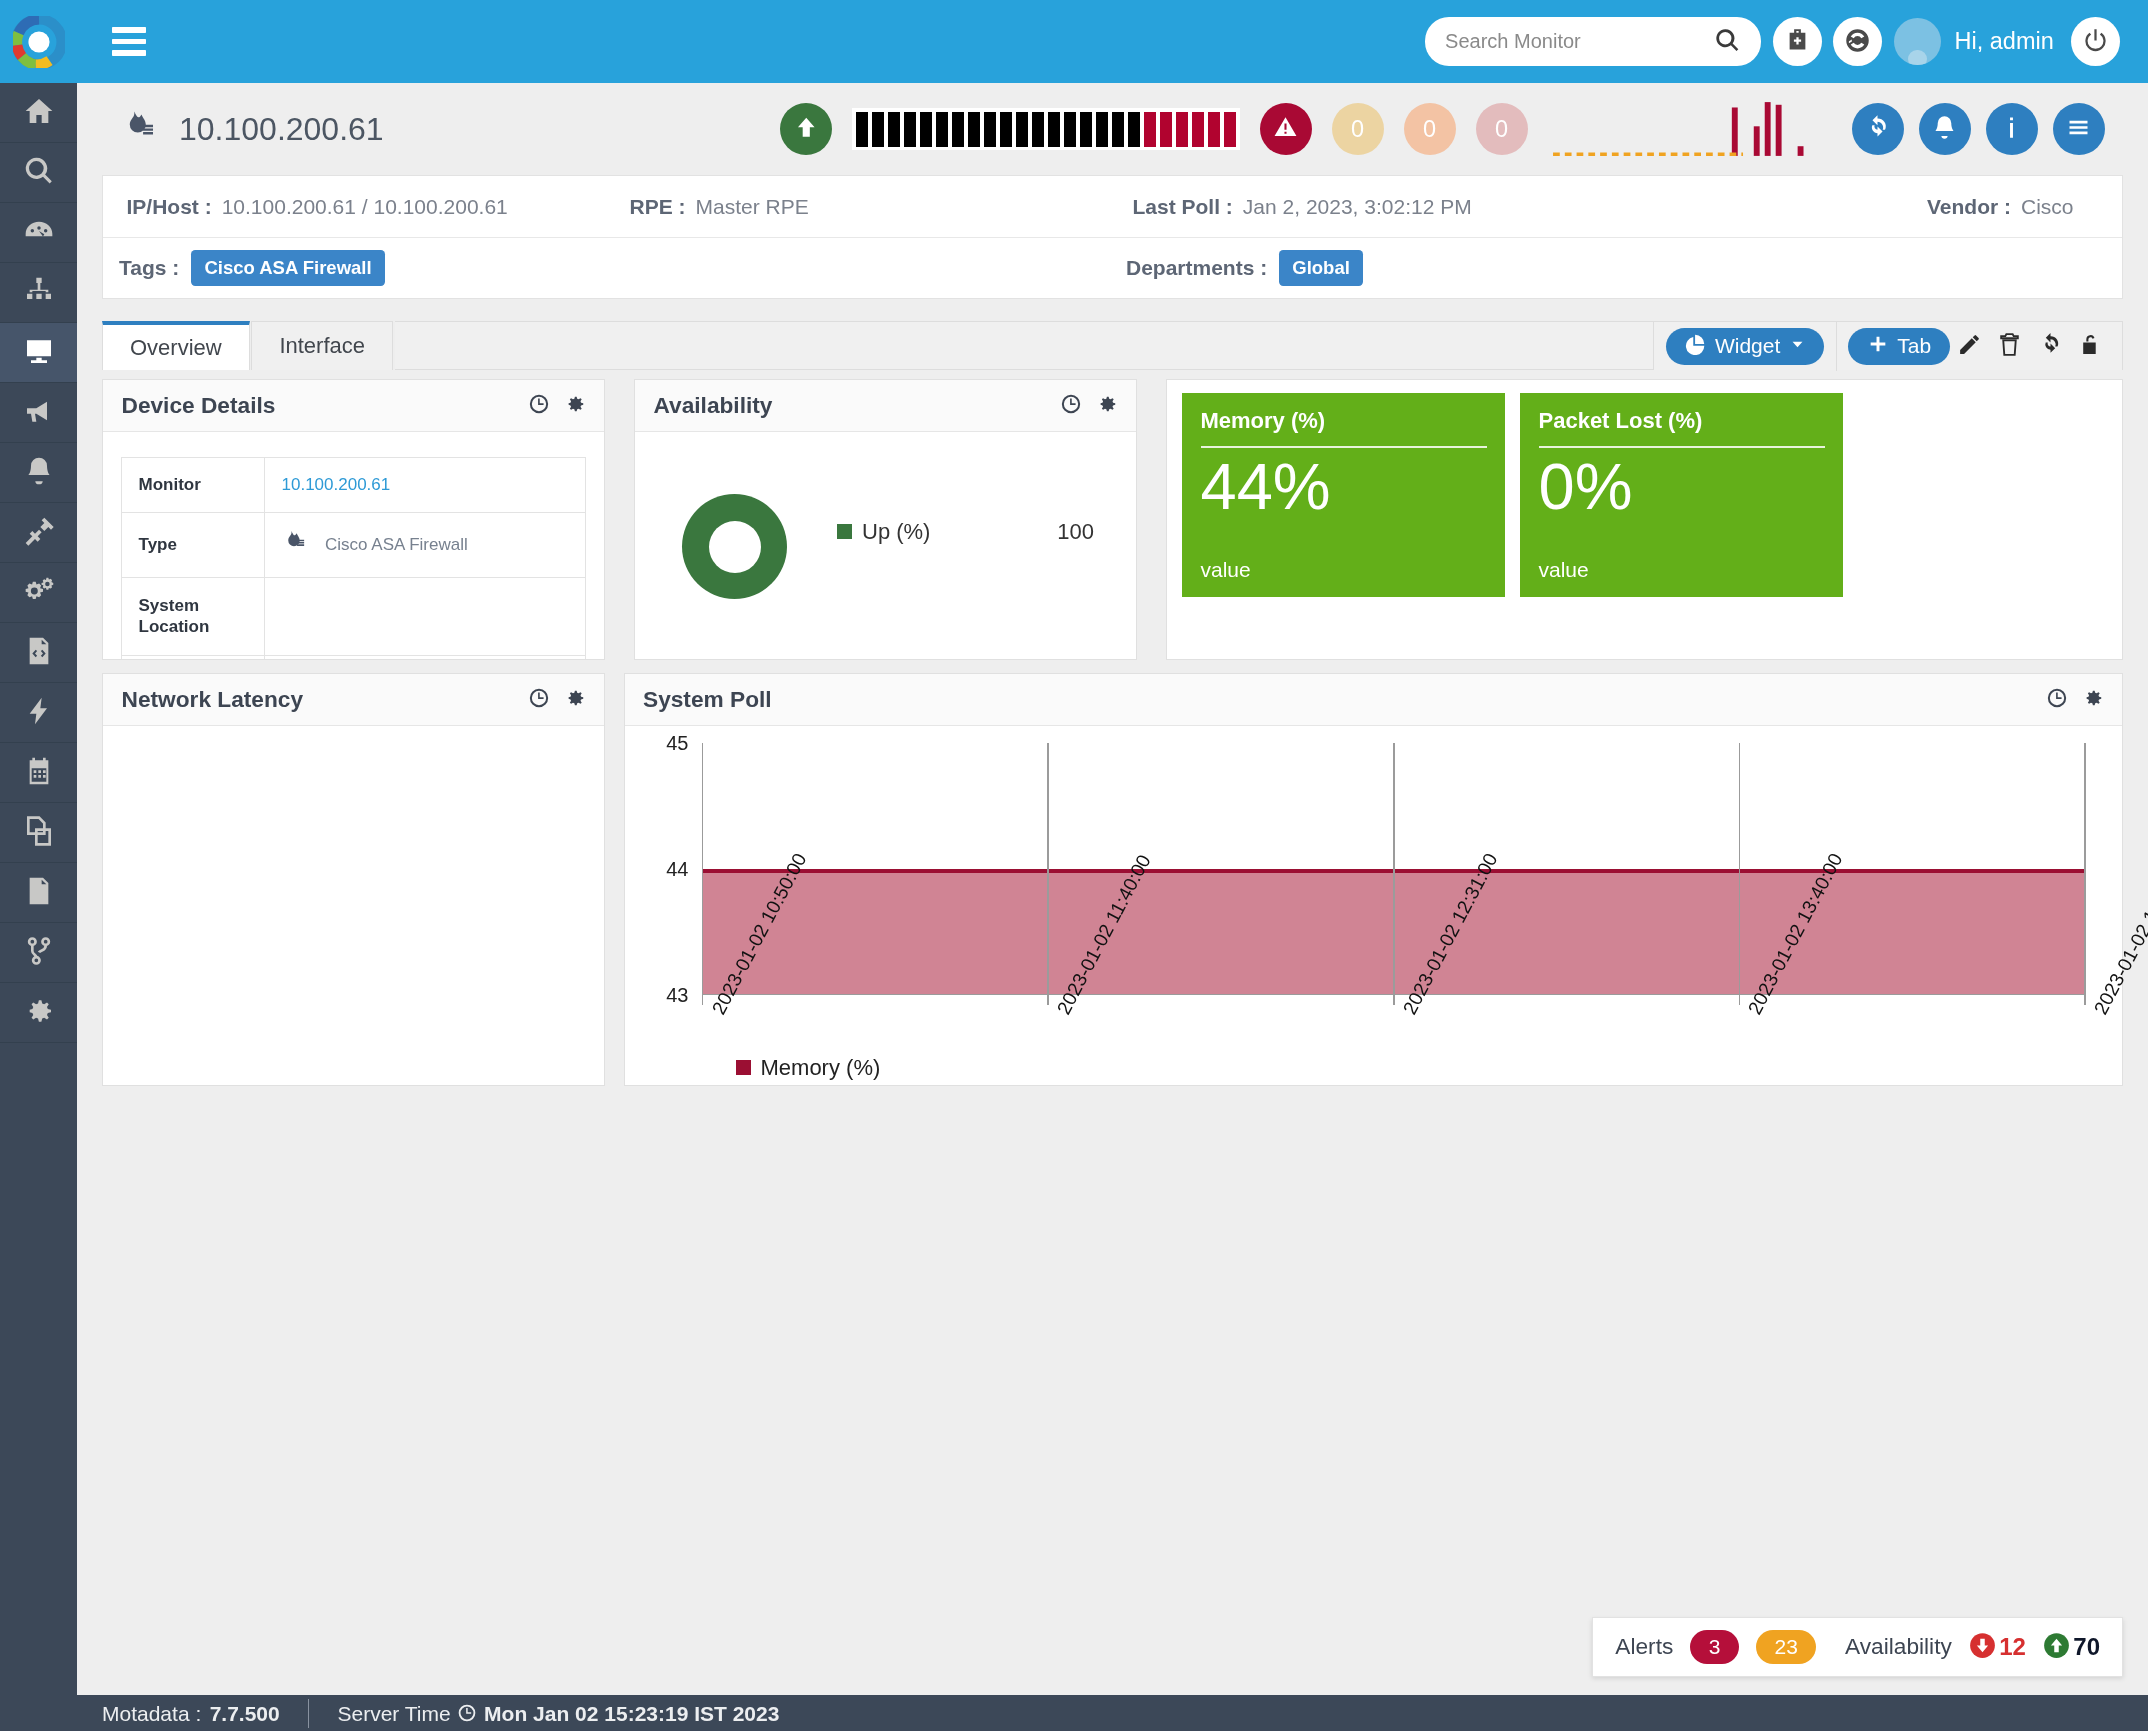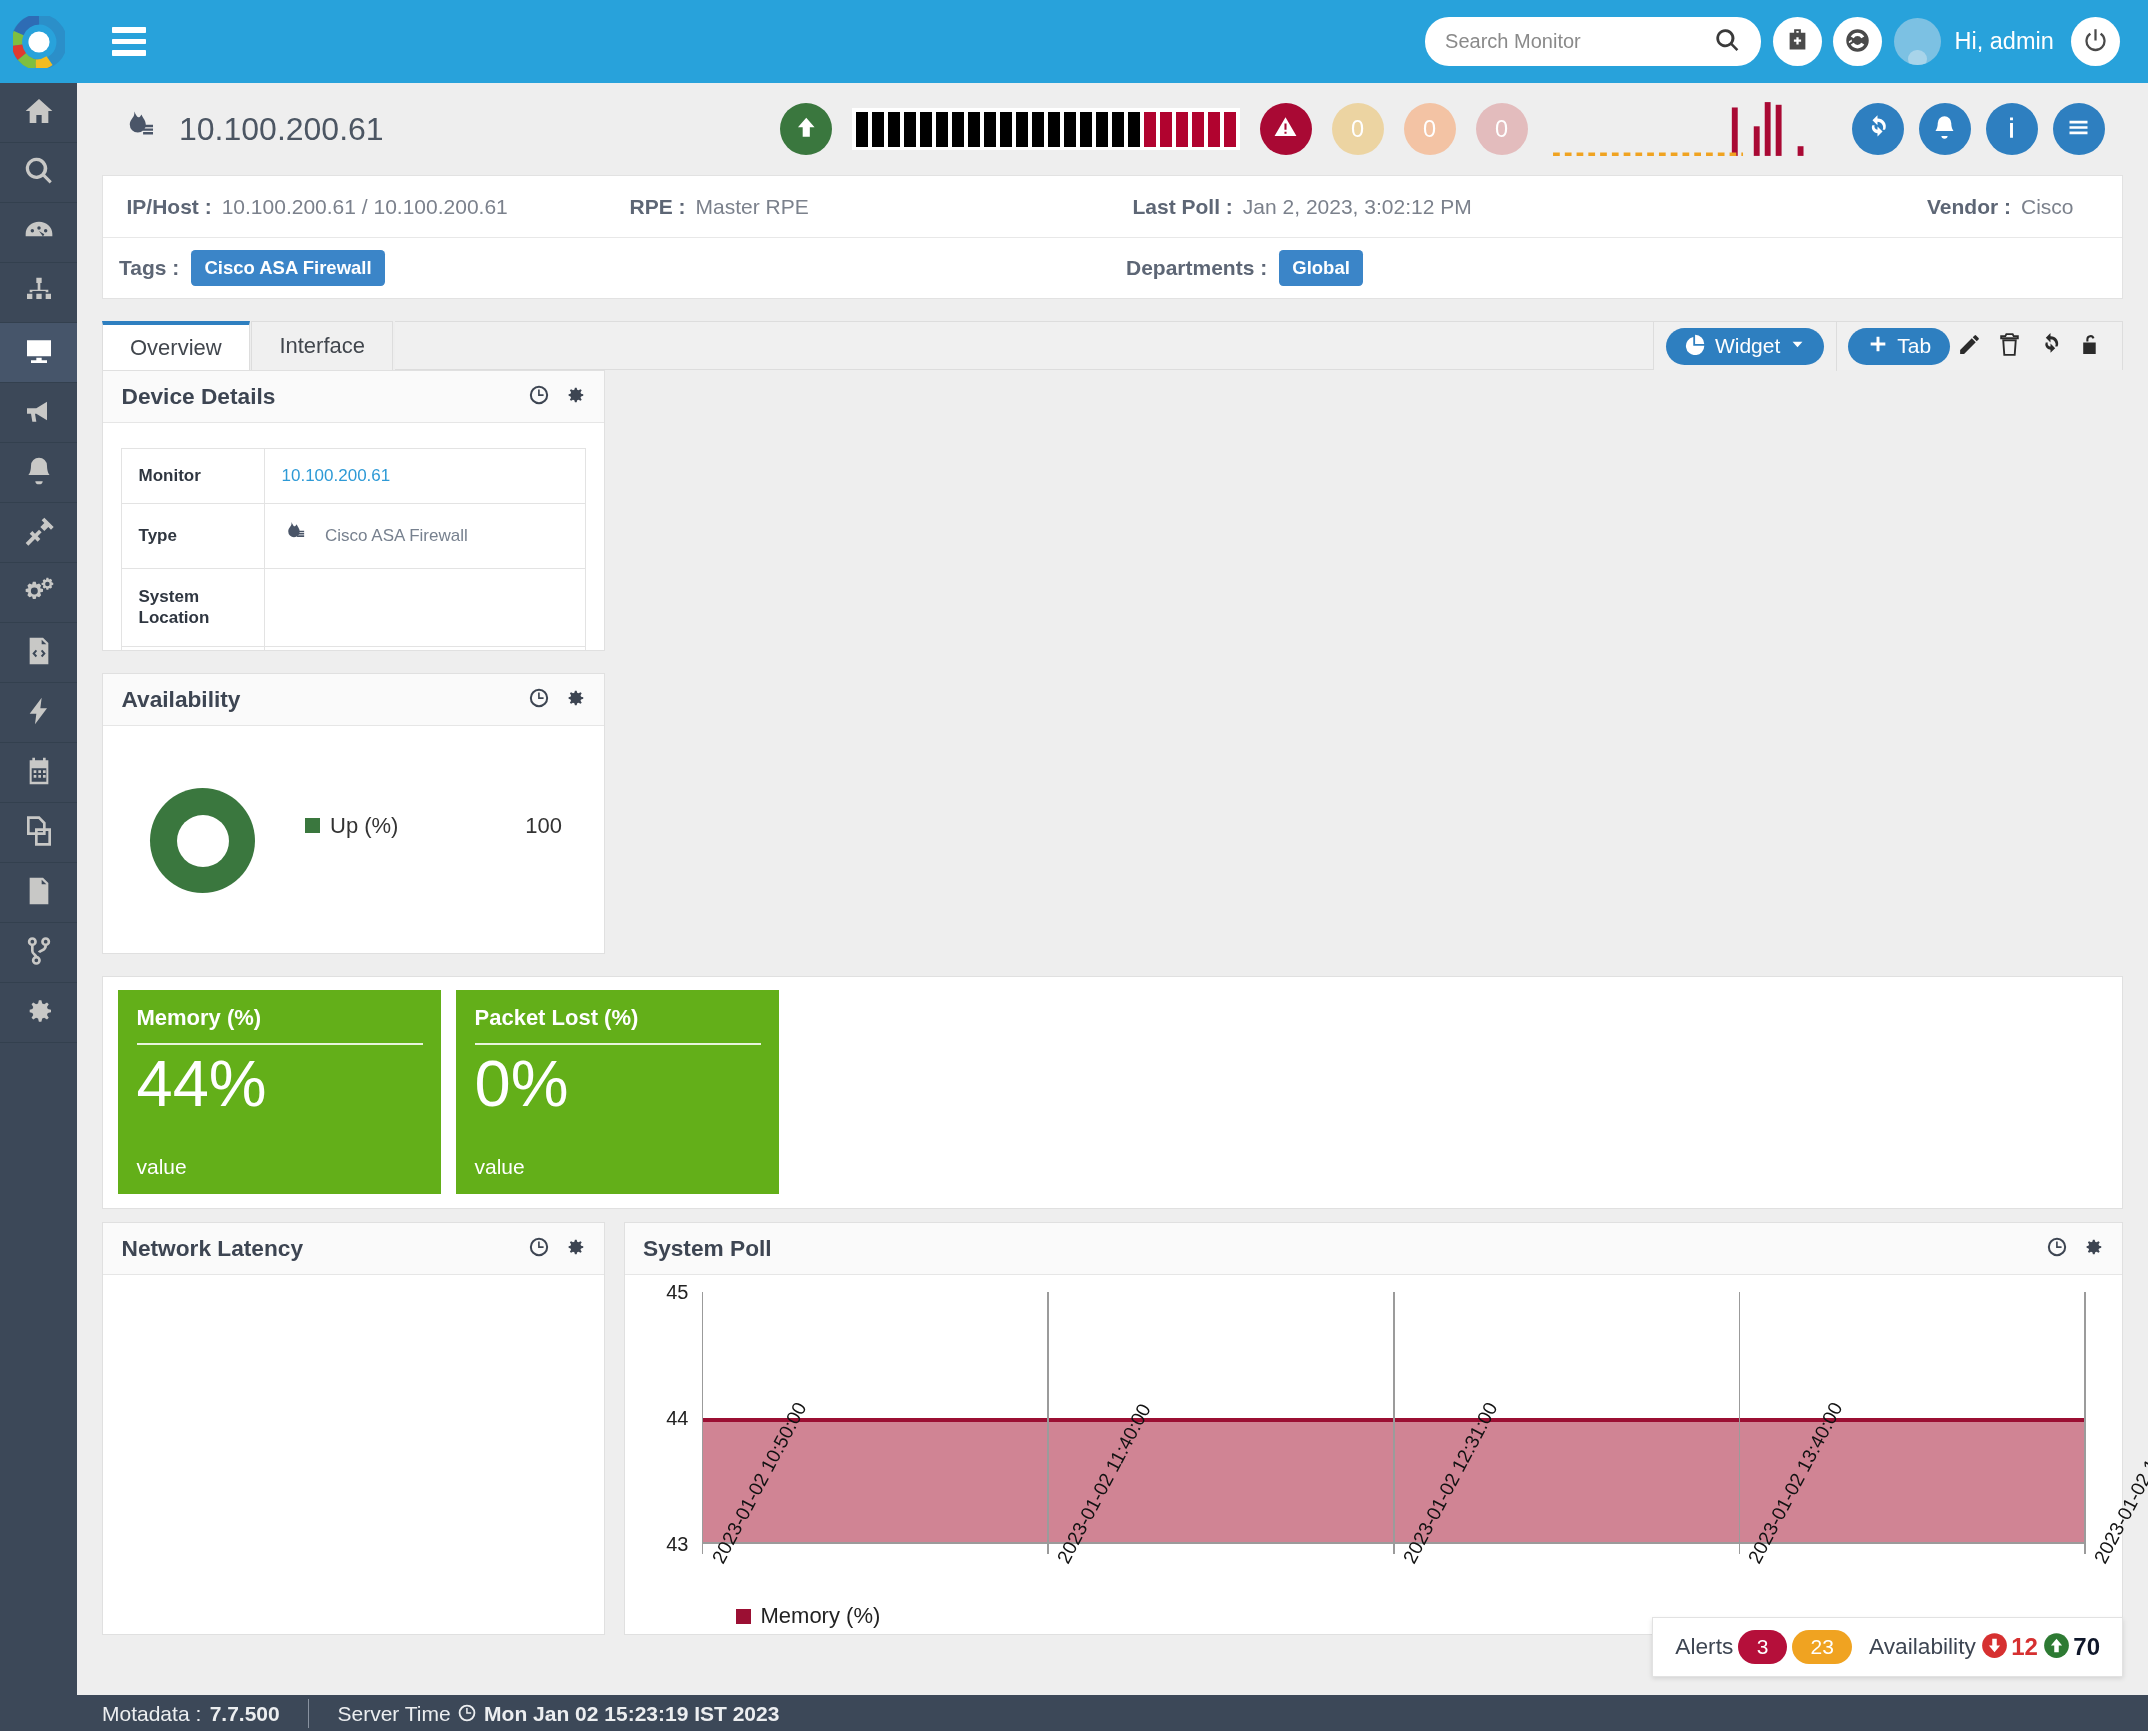--- a/index.html
+++ b/index.html
@@ -127,21 +127,21 @@
   
   .widget { background:#fff; border:0.8px solid #e0e0e0; }
   .w-head {
     height:52px; background:#fafafa; border-bottom:0.8px solid #e6e6e6;
     display:flex; align-items:center; padding:0 18.5px;
   }
   .w-title { font-size:22.7px; font-weight:bold; color:#3d4552; }
   .w-ctrl { margin-left:auto; display:flex; align-items:center; gap:13.4px; color:#3d4552; }
   .w-ctrl svg { width:22px; height:22px; fill:currentColor; }
 
-  #row1 { display:flex; gap:22px; margin-top:0;flex-direction:column; }
+  #row1 { display:flex; gap:29px; margin-top:9px; }
   #w-device { width:503px; height:281px; overflow:hidden; }
   #w-avail { width:503px; height:281px; }
   #w-metrics { flex:1; height:281px; }
 
   #dev-table { width:93%; margin:25px auto 0; border-collapse:collapse; }
   #dev-table td { border:0.8px solid #e3e3e3; padding:17px 17px; font-size:17px; }
   #dev-table td.k { font-weight:bold; color:#2f3640; width:143px; }
   #dev-table td.v { color:#77818f; }
   #dev-table td.v a { color:#2e9ad6; text-decoration:none; }
   .type-cell { display:flex; align-items:center; gap:18.5px; }
@@ -202,21 +202,21 @@
                  border-top:4.2px solid #9b0f33; }
   .xlab { position:absolute; font-size:19.3px; color:#111; transform-origin:left top;
           transform:rotate(-62deg); white-space:nowrap; }
   #load-legend { position:absolute; left:111px; bottom:6.7px; display:flex; align-items:center; }
   #load-legend .lsq2 { width:15px;height:15px;background:#9b0f33;margin-right:10px;}
   #load-legend span { font-size:22px; color:#222; }
 
   
   #alerts-bar {
     position:absolute; right:25px; bottom:18.5px; height:60px; background:#fff;
-    border:0.8px solid #e2e2e2; display:flex; align-items:center; padding:0 22px; gap:5px;
+    border:0.8px solid #e2e2e2; display:flex; align-items:center; padding:0 22px; gap:17px;
     box-shadow:0 1.7px 5px rgba(0,0,0,.12);
   }
   #alerts-bar .lbl { font-size:22.7px; color:#3d4552; }
   .cnt { border-radius:17px; color:#fff; font-size:21px; padding:5px 18.5px; }
   .cnt.red { background:#b50f3a; }
   .cnt.orange { background:#f0a321; }
   .avail-grp { display:flex; align-items:center; gap:3.4px; }
   .avail-grp svg{ width:27px;height:27px; }
   .dn { color:#d63030; font-size:24px; font-weight:bold;}
   .upn { color:#0f172a; font-size:24px; font-weight:bold;}

